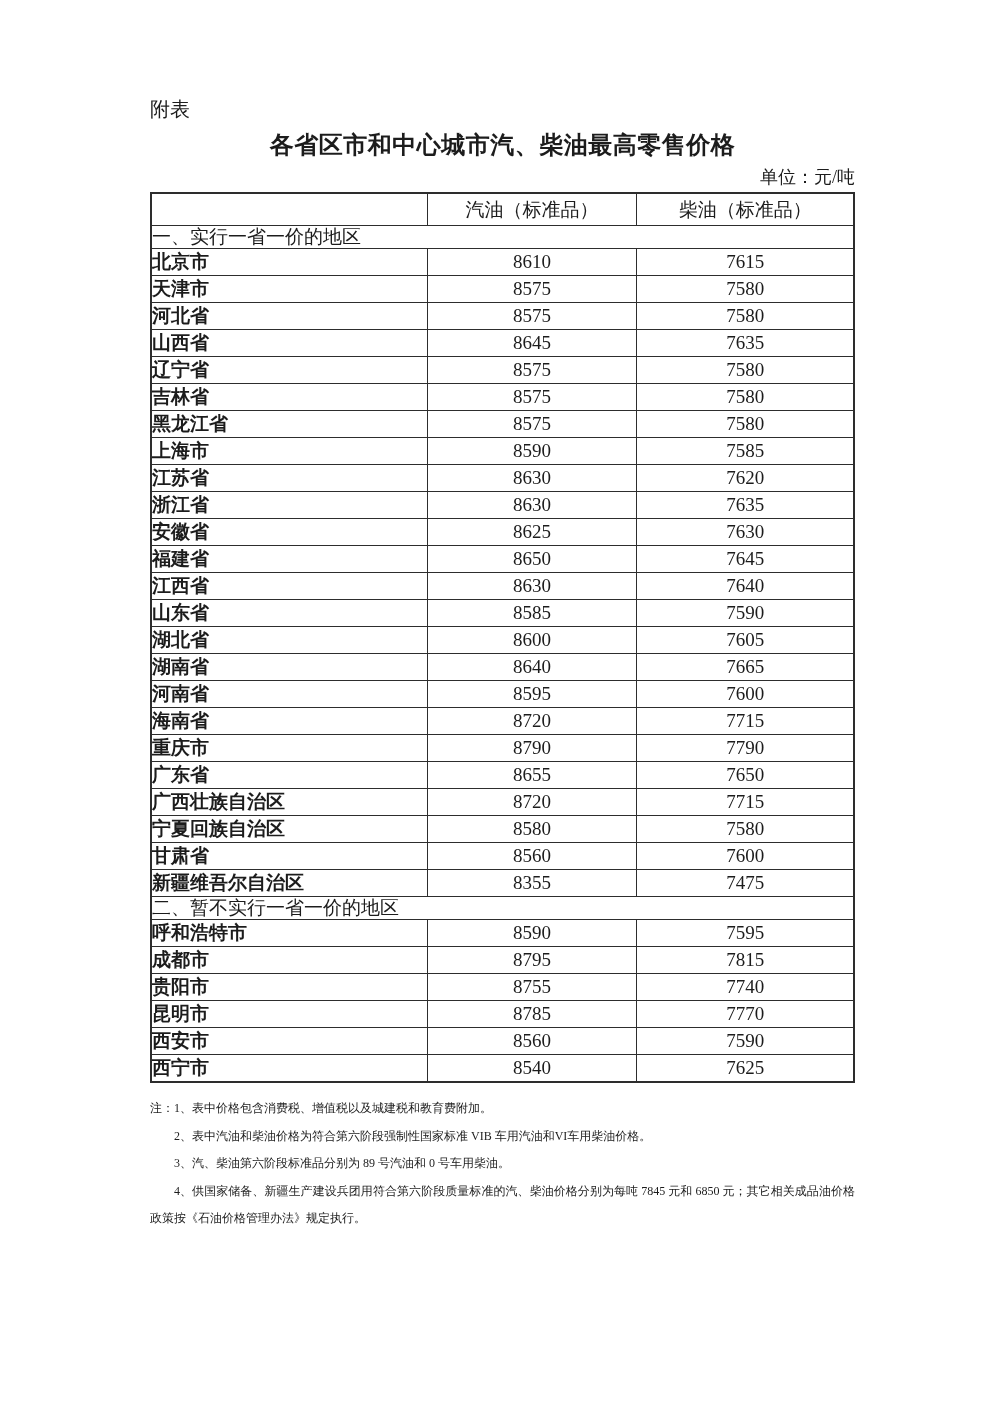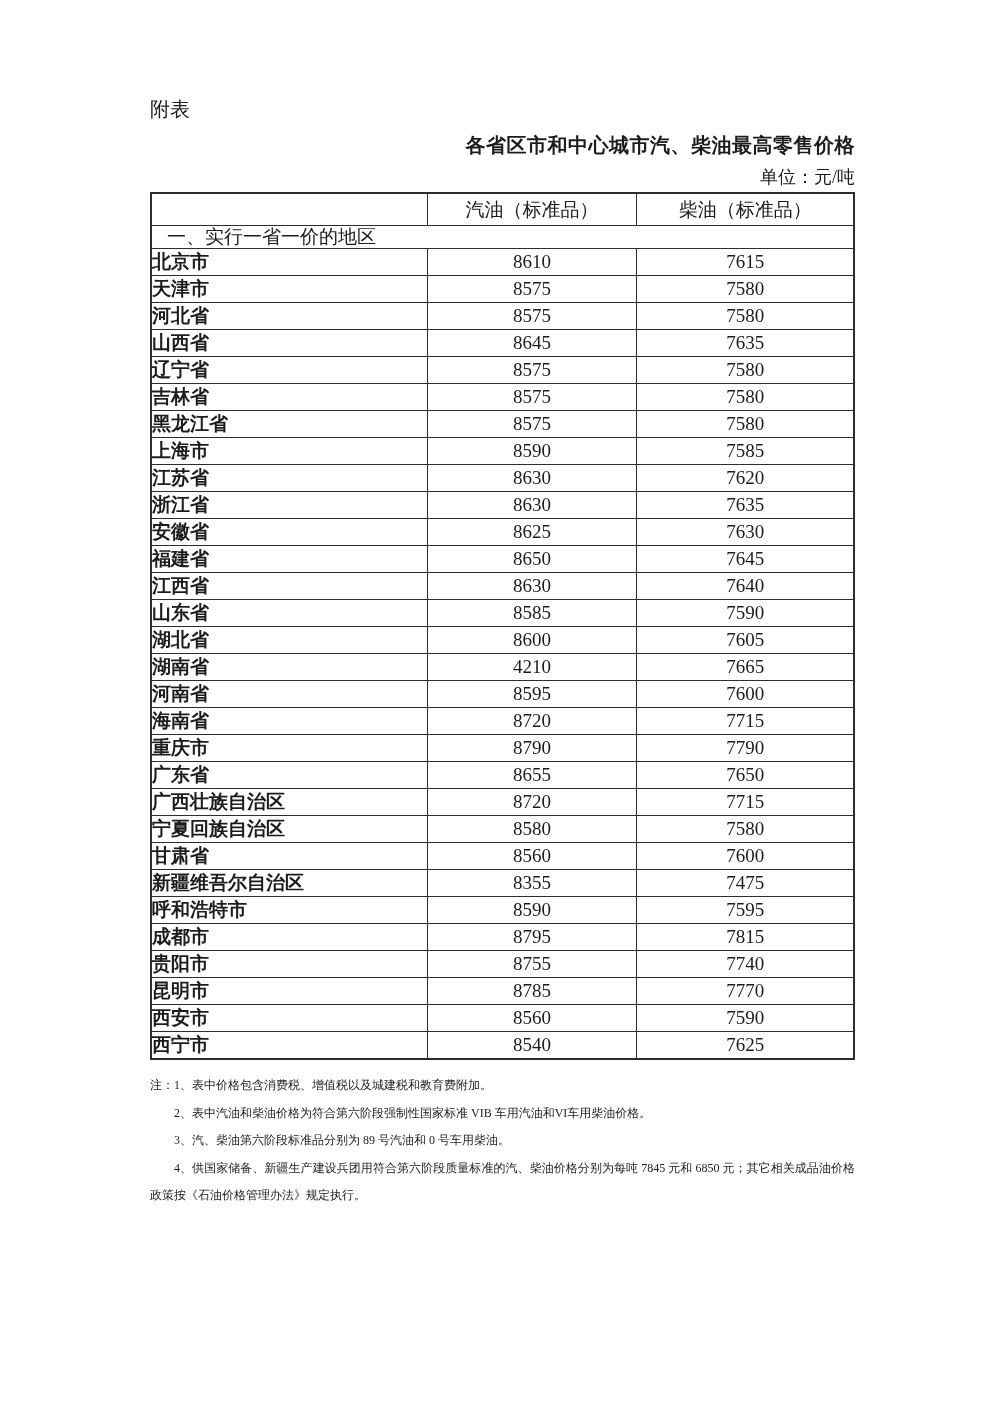--- a/index.html
+++ b/index.html
@@ -22,23 +22,23 @@
     left: 150px;
     top: 96px;
     width: 705px;
   }
   .attachment-label {
     font-size: 20px;
     line-height: 26px;
     margin: 0 0 10px 0;
   }
   .doc-title {
-    font-size: 20px;
+    font-size: 24px;
     font-weight: bold;
-    text-align: right;
+    text-align: center;
     line-height: 26px;
     margin: 0 0 8px 0;
     letter-spacing: 0.5px;
   }
   .unit-label {
     font-size: 18px;
     text-align: right;
     line-height: 22px;
     margin: 0 0 4px 0;
   }
@@ -57,21 +57,21 @@
   }
   tr.header-row td {
     height: 31px;
     text-align: center;
     vertical-align: middle;
     border-radius: 16px;
   }
   tr.section-row td {
     height: 22px;
     line-height: 22px;
-    padding-left: 15px;
+    padding-left: 0;
     vertical-align: middle;
   }
   tr.data-row td {
     height: 26px;
     vertical-align: middle;
   }
   td.region-cell {
     padding-left: 52px;
     font-weight: bold;
   }
@@ -193,21 +193,21 @@
             <td class="value-cell">8585</td>
             <td class="value-cell">7590</td>
           </tr>
           <tr class="data-row">
             <td class="region-cell">湖北省</td>
             <td class="value-cell">8600</td>
             <td class="value-cell">7605</td>
           </tr>
           <tr class="data-row">
             <td class="region-cell">湖南省</td>
-            <td class="value-cell">4210</td>
+            <td class="value-cell">8640</td>
             <td class="value-cell">7665</td>
           </tr>
           <tr class="data-row">
             <td class="region-cell">河南省</td>
             <td class="value-cell">8595</td>
             <td class="value-cell">7600</td>
           </tr>
           <tr class="data-row">
             <td class="region-cell">海南省</td>
             <td class="value-cell">8720</td>
@@ -235,20 +235,23 @@
           </tr>
           <tr class="data-row">
             <td class="region-cell">甘肃省</td>
             <td class="value-cell">8560</td>
             <td class="value-cell">7600</td>
           </tr>
           <tr class="data-row">
             <td class="region-cell">新疆维吾尔自治区</td>
             <td class="value-cell">8355</td>
             <td class="value-cell">7475</td>
+          </tr>
+          <tr class="section-row">
+            <td colspan="3">二、暂不实行一省一价的地区</td>
           </tr>
           <tr class="data-row">
             <td class="region-cell">呼和浩特市</td>
             <td class="value-cell">8590</td>
             <td class="value-cell">7595</td>
           </tr>
           <tr class="data-row">
             <td class="region-cell">成都市</td>
             <td class="value-cell">8795</td>
             <td class="value-cell">7815</td>

